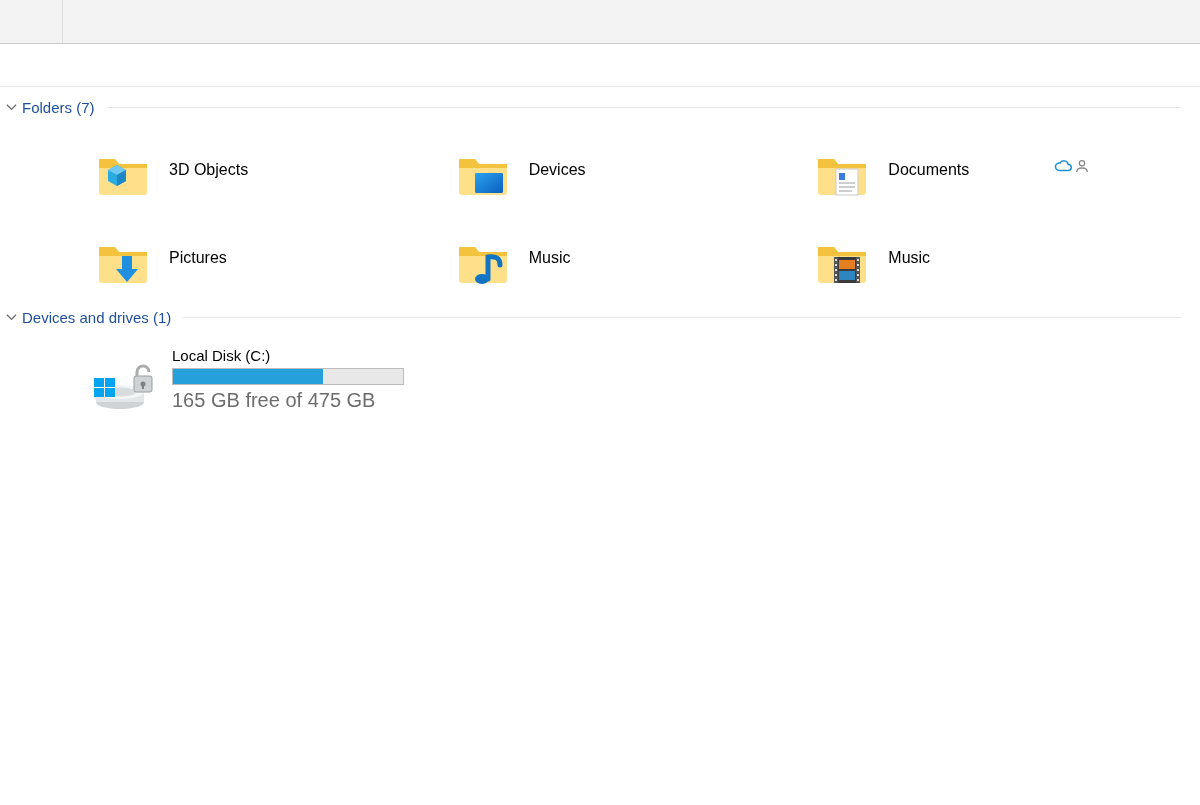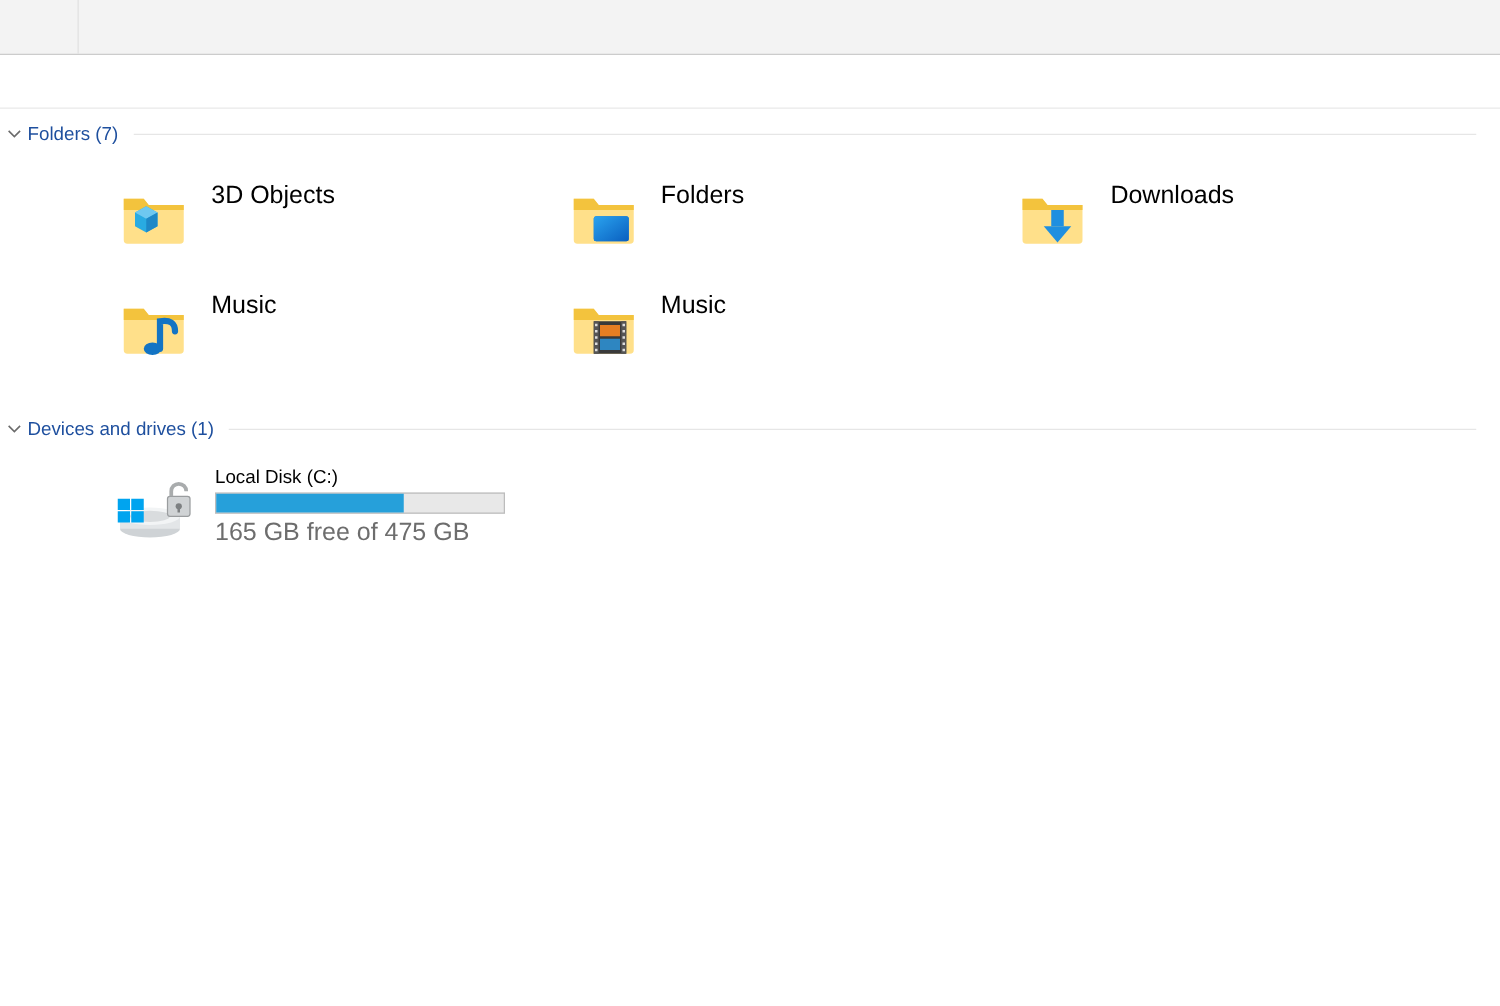--- a/index.html
+++ b/index.html
@@ -9,23 +9,23 @@
 .content{padding:2px 16px 0 0}
 
 .section-header{display:flex;align-items:center;height:28px;margin-top:4px;cursor:default;user-select:none}
 .section-header .chev{width:22px;display:flex;justify-content:center;align-items:center;color:#6b6b6b}
 .section-header .lbl{color:#1e4f9e;font-size:15px}
 .section-header .line{flex:1;height:1px;background:#e6e6e6;margin-left:12px;margin-right:3px}
 
 .grid{display:grid;grid-template-columns:repeat(3,1fr);column-gap:0;row-gap:30px;padding:24px 10px 10px 95px}
 .item{display:flex;align-items:center;gap:18px;height:58px;cursor:default;position:relative}
 .item .icon{width:56px;height:48px;display:flex;align-items:center;justify-content:center;flex:0 0 56px}
-.item .name{font-size:20px;align-self:flex-start;margin-top:0px}
-
-.drive-row{display:flex;align-items:center;gap:14px;padding:16px 10px 10px 94px}
+.item .name{font-size:16px;align-self:flex-start;margin-top:16px}
+
+.drive-row{display:flex;align-items:flex-end;gap:14px;padding:16px 10px 10px 94px}
 .drive-icon{width:64px;height:54px;flex:0 0 64px;display:flex;align-items:center;justify-content:center}
 .drive-info{display:flex;flex-direction:column;gap:4px}
 .drive-name{font-size:15px}
 .bar-outer{width:232px;height:17px;background:#e8e8e8;border:1px solid #bcbcbc;box-sizing:border-box;position:relative}
 .bar-fill{height:100%;background:#26a0da}
 .drive-sub{font-size:20px;color:#6d6d6d}
 
 .sync-icons{position:absolute;right:84px;top:12px;display:flex;gap:2px;align-items:center;color:#666;font-size:18px}
 
 
@@ -77,36 +77,59 @@
           <rect x="18" y="22" width="28" height="20" rx="2" fill="#0f6fd6"></rect>
           <rect x="18" y="22" width="28" height="20" rx="2" fill="url(#gdesk)"></rect>
           <defs>
               <linearGradient id="gdesk" x1="0" y1="0" x2="1" y2="1">
                 <stop offset="0" stop-color="#2aa3ef"></stop>
                 <stop offset="1" stop-color="#0a5fbf"></stop>
               </linearGradient>
             </defs>
         </svg>
       </span>
-      <span class="name">Folders</span>
-    </div>
-
+      <span class="name">Devices</span>
+    </div>
+
+    <div class="item">
+      <span class="icon">
+        <svg class="folder-svg" viewBox="0 0 52 46">
+          <path d="M2 8 h16 l4 5 h28 v28 q0 3 -3 3 h-42 q-3 0 -3 -3 z" fill="#ffe08a"></path>
+          <path d="M2 8 h16 l4 5 h28 v4 h-48 z" fill="#f3c33d"></path>
+          <rect x="20" y="18" width="22" height="26" fill="#fff" stroke="#c9c9c9"></rect>
+          <rect x="23" y="22" width="6" height="7" fill="#3d7dd8"></rect>
+          <line x1="23" y1="32" x2="39" y2="32" stroke="#bdbdbd" stroke-width="1.5"></line>
+          <line x1="23" y1="36" x2="39" y2="36" stroke="#bdbdbd" stroke-width="1.5"></line>
+          <line x1="23" y1="40" x2="36" y2="40" stroke="#bdbdbd" stroke-width="1.5"></line>
+        </svg>
+      </span>
+      <span class="name">Documents</span>
+      <span class="sync-icons">
+        <svg width="18" height="18" viewBox="0 0 24 24">
+            <path d="M7 18a5 5 0 1 1 .9-9.9A6 6 0 0 1 19 10a4 4 0 0 1 0 8H7z" fill="none" stroke="#1e90d6" stroke-width="2"></path>
+          </svg>
+        <svg width="16" height="16" viewBox="0 0 24 24">
+            <circle cx="12" cy="8" r="4" fill="none" stroke="#8a8a8a" stroke-width="2"></circle>
+            <path d="M4 21c0-4 4-6 8-6s8 2 8 6" fill="none" stroke="#8a8a8a" stroke-width="2"></path>
+          </svg>
+      </span>
+    </div>
 
     <div class="item">
       <span class="icon">
         <svg class="folder-svg" viewBox="0 0 52 46">
           <path d="M2 8 h16 l4 5 h28 v28 q0 3 -3 3 h-42 q-3 0 -3 -3 z" fill="#ffe08a"></path>
           <path d="M2 8 h16 l4 5 h28 v4 h-48 z" fill="#f3c33d"></path>
           <g transform="translate(30,30)">
             <rect x="-5" y="-13" width="10" height="13" fill="#1f8fe0"></rect>
             <polygon points="-11,0 11,0 0,13" fill="#1f8fe0"></polygon>
           </g>
         </svg>
       </span>
-      <span class="name">Downloads</span>
+      <span class="name">Pictures</span>
     </div>
 
     <div class="item">
       <span class="icon">
         <svg class="folder-svg" viewBox="0 0 52 46">
           <path d="M2 8 h16 l4 5 h28 v28 q0 3 -3 3 h-42 q-3 0 -3 -3 z" fill="#ffe08a"></path>
           <path d="M2 8 h16 l4 5 h28 v4 h-48 z" fill="#f3c33d"></path>
           <g transform="translate(28,30)">
             <ellipse cx="-3" cy="10" rx="7" ry="5" fill="#1374c4"></ellipse>
             <path d="M3 10 V-12 q12 -2 12 8" fill="none" stroke="#1374c4" stroke-width="5" stroke-linecap="round"></path>
@@ -137,21 +160,21 @@
             <rect x="41" y="30" width="2" height="2" fill="#ddd"></rect>
             <rect x="41" y="35" width="2" height="2" fill="#ddd"></rect>
             <rect x="41" y="40" width="2" height="2" fill="#ddd"></rect>
         </svg>
       </span>
       <span class="name">Music</span>
     </div>
 
   </div>
 
-  <div class="section-header" style="margin-top:28px">
+  <div class="section-header" style="margin-top:2px">
     <span class="chev">
       <svg width="11" height="11" viewBox="0 0 12 12">
           <path d="M1 3 L6 8 L11 3" fill="none" stroke="#6b6b6b" stroke-width="1.4"></path>
         </svg>
     </span>
     <span class="lbl">Devices and drives (1)</span>
     <span class="line"></span>
   </div>
 
   <div class="drive-row">

